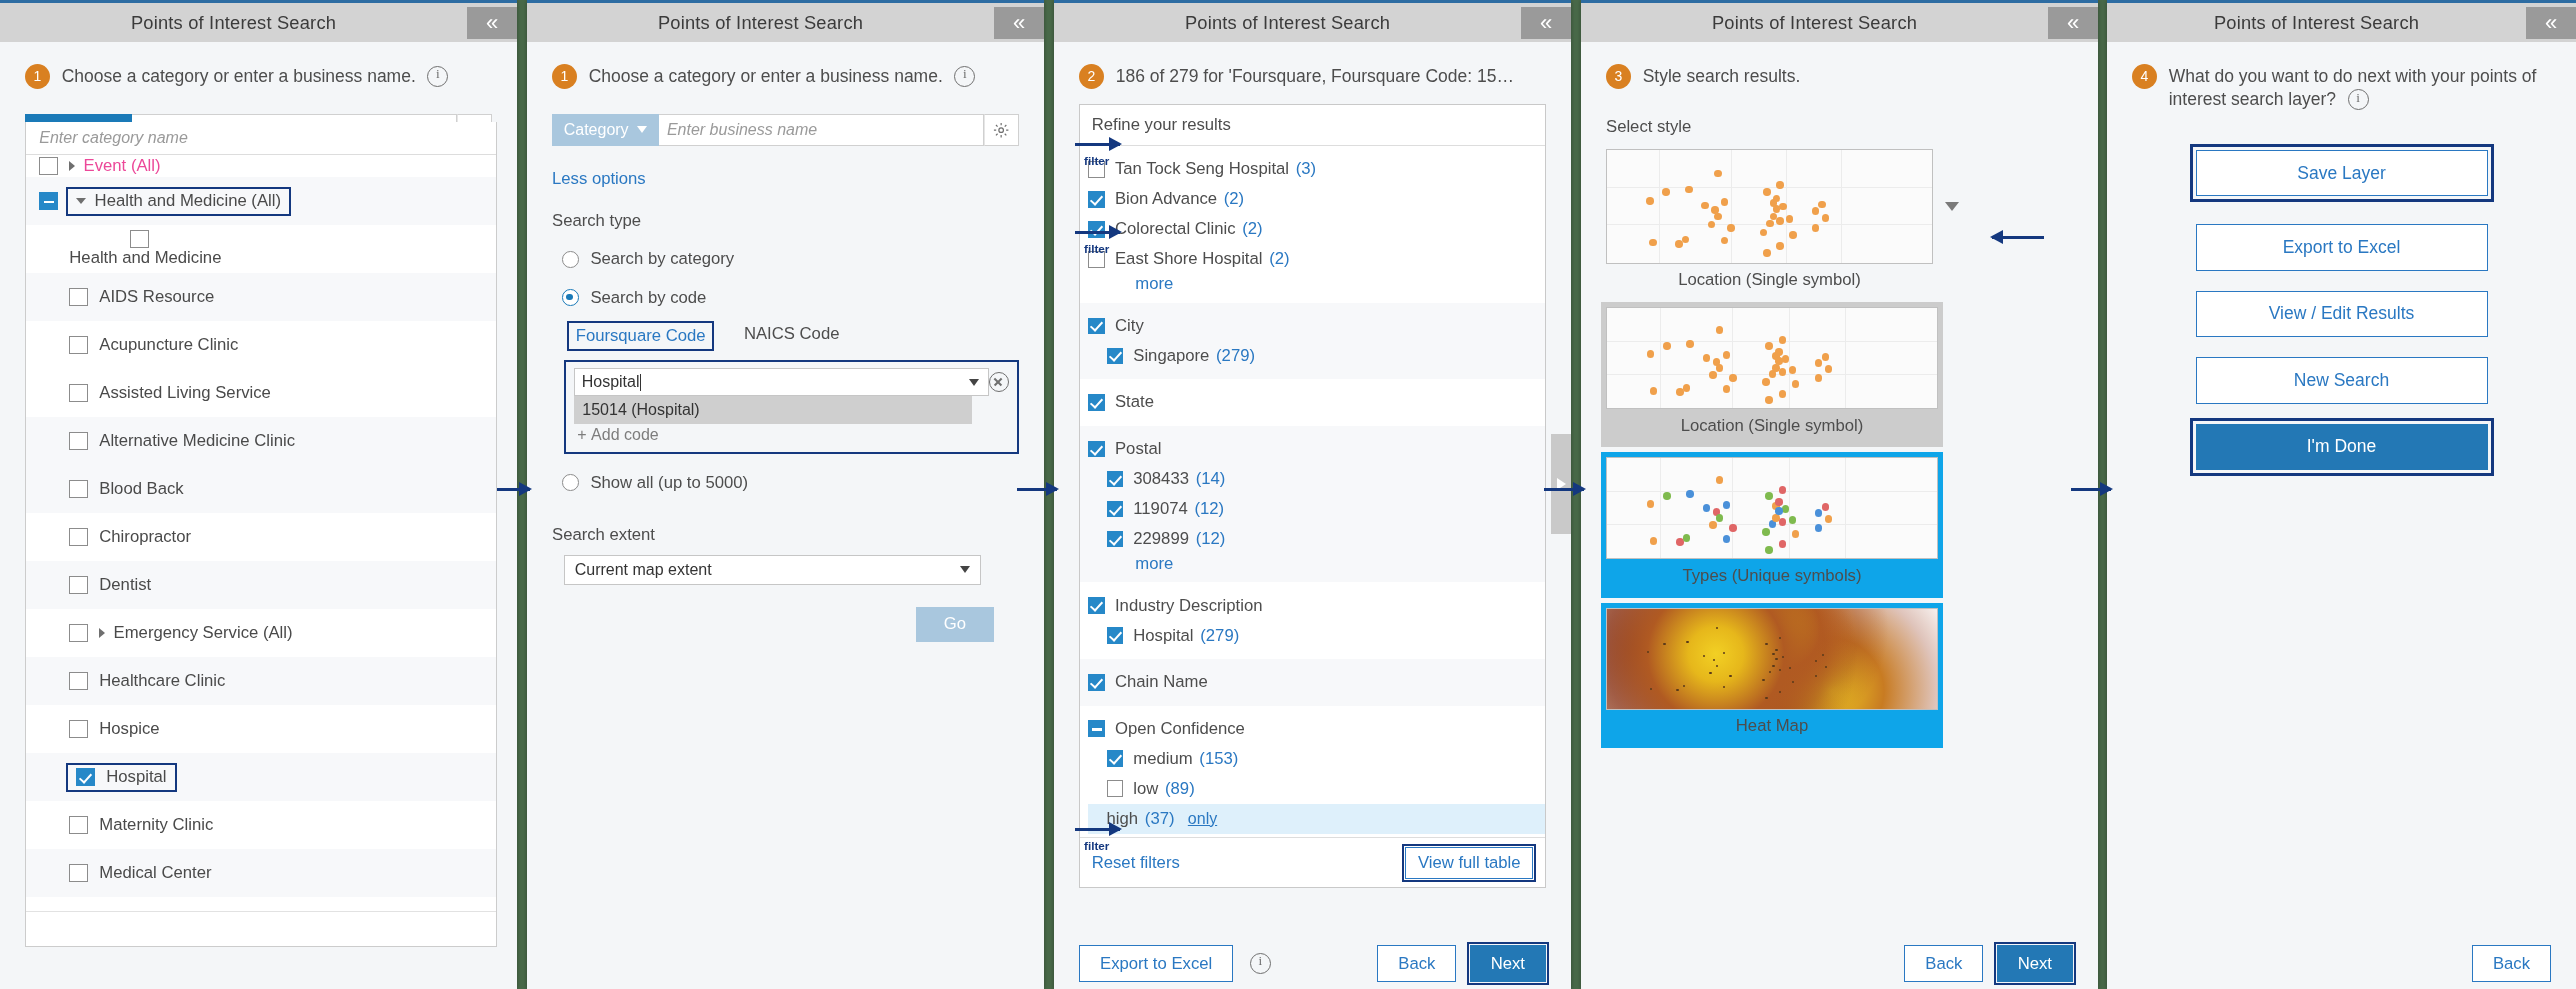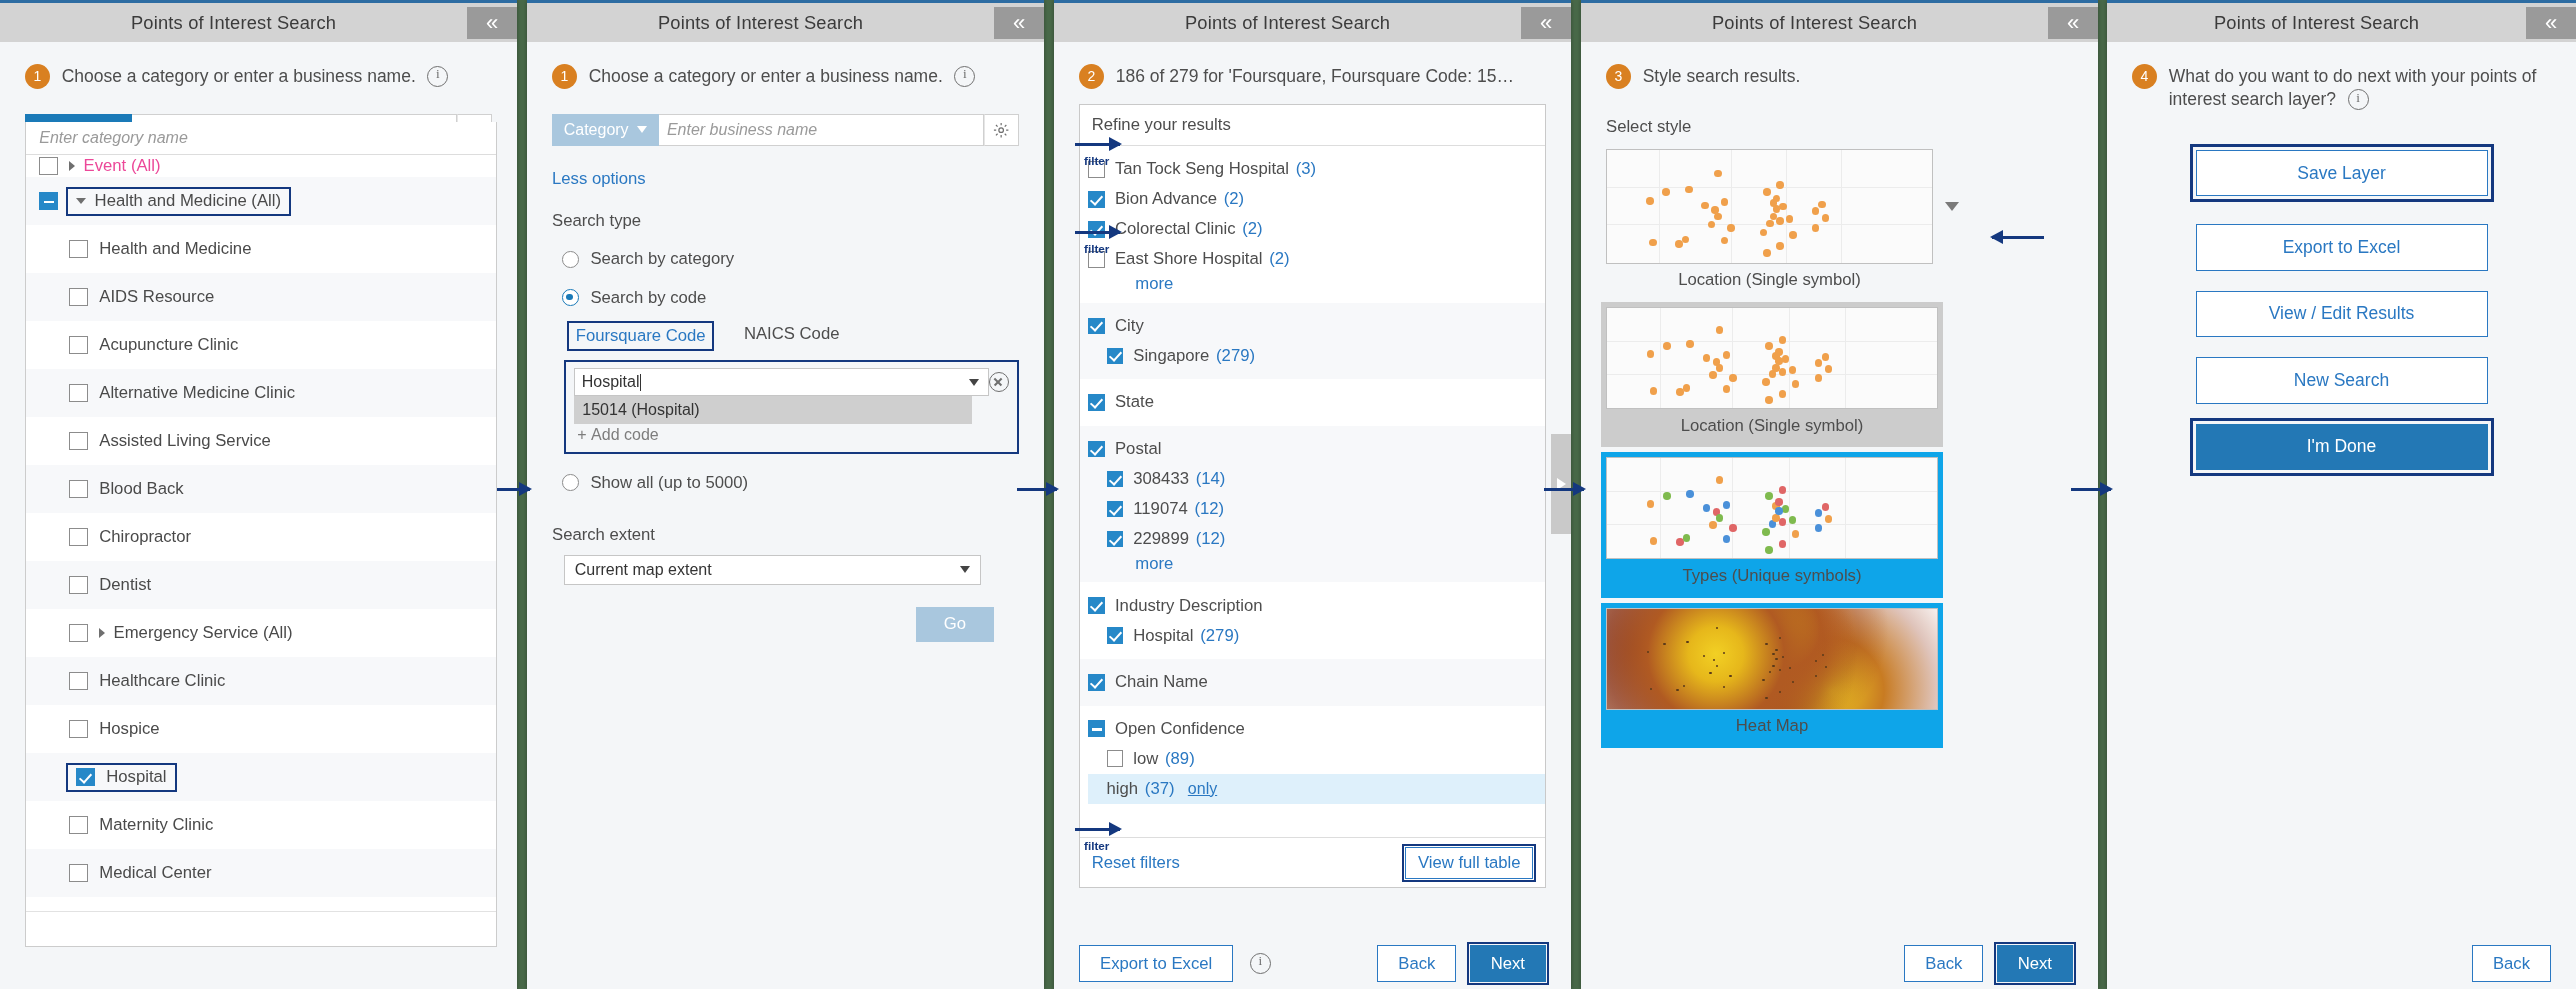--- a/index.html
+++ b/index.html
@@ -260,51 +260,51 @@
             </div>
             <div class="cat-row alt">
               <span class="ckb minus"></span>
               <span class="hl-box" style="display: flex; align-items: center;">
                 <span class="tri-d"></span>
                 <span>Health and Medicine (All)</span>
               </span>
             </div>
             <div class="cat-row">
               <span class="indent"></span>
-              <span style="display: flex; align-items: center;">
+              <span style="display: flex; align-items: center; flex-direction: column;">
                 <span class="ckb"></span>
                 <span>Health and Medicine</span>
               </span>
             </div>
             <div class="cat-row alt">
               <span class="indent"></span>
               <span style="display: flex; align-items: center;">
                 <span class="ckb"></span>
                 <span>AIDS Resource</span>
               </span>
             </div>
             <div class="cat-row">
               <span class="indent"></span>
               <span style="display: flex; align-items: center;">
                 <span class="ckb"></span>
                 <span>Acupuncture Clinic</span>
               </span>
             </div>
+            <div class="cat-row">
+              <span class="indent"></span>
+              <span style="display: flex; align-items: center;">
+                <span class="ckb"></span>
+                <span>Assisted Living Service</span>
+              </span>
+            </div>
             <div class="cat-row alt">
               <span class="indent"></span>
               <span style="display: flex; align-items: center;">
                 <span class="ckb"></span>
                 <span>Alternative Medicine Clinic</span>
-              </span>
-            </div>
-            <div class="cat-row">
-              <span class="indent"></span>
-              <span style="display: flex; align-items: center;">
-                <span class="ckb"></span>
-                <span>Assisted Living Service</span>
               </span>
             </div>
             <div class="cat-row alt">
               <span class="indent"></span>
               <span style="display: flex; align-items: center;">
                 <span class="ckb"></span>
                 <span>Blood Back</span>
               </span>
             </div>
             <div class="cat-row">
@@ -537,20 +537,25 @@
             <div class="fgroup alt">
               <div class="frow">
                 <span class="fck on"></span>
                 <span>Chain Name</span>
               </div>
             </div>
             <div class="fgroup">
               <div class="frow">
                 <span class="fck mid"></span>
                 <span>Open Confidence</span>
+              </div>
+              <div class="frow child">
+                <span class="fck on"></span>
+                <span>medium</span>
+                <span class="cnt">(153)</span>
               </div>
               <div class="frow child">
                 <span class="fck"></span>
                 <span>low</span>
                 <span class="cnt">(89)</span>
               </div>
               <div class="frow child hl">
                 <span>high</span>
                 <span class="cnt">(37)</span>
                 <span class="onlylink">only</span>

